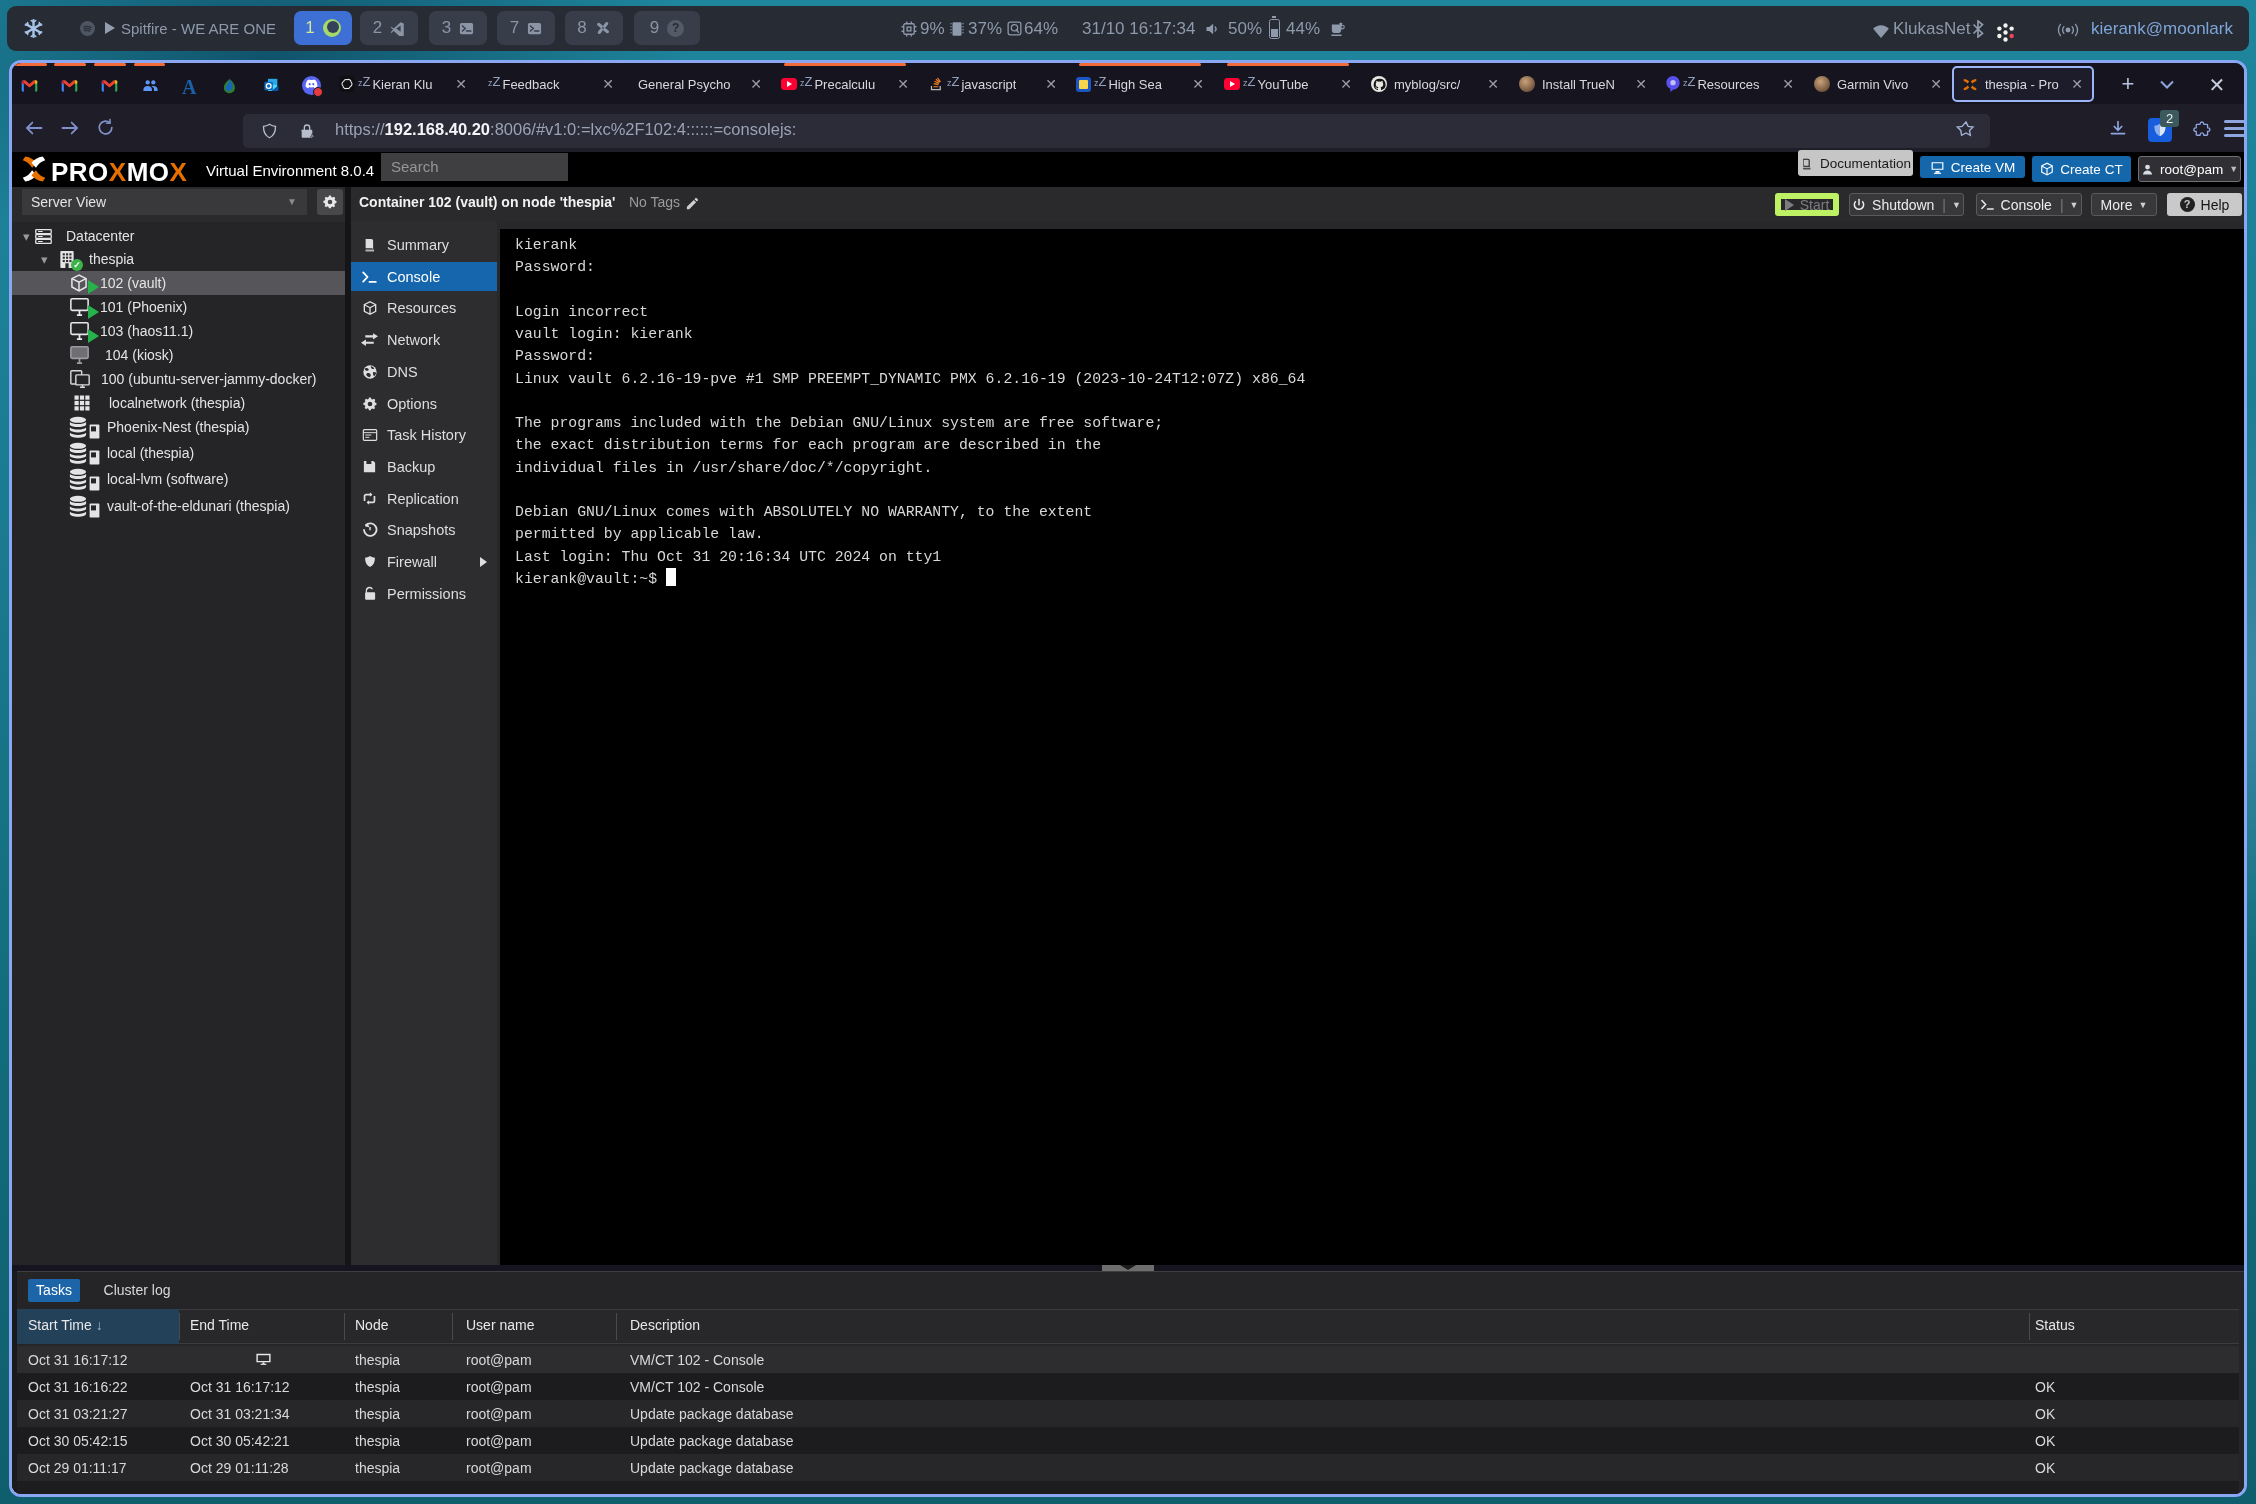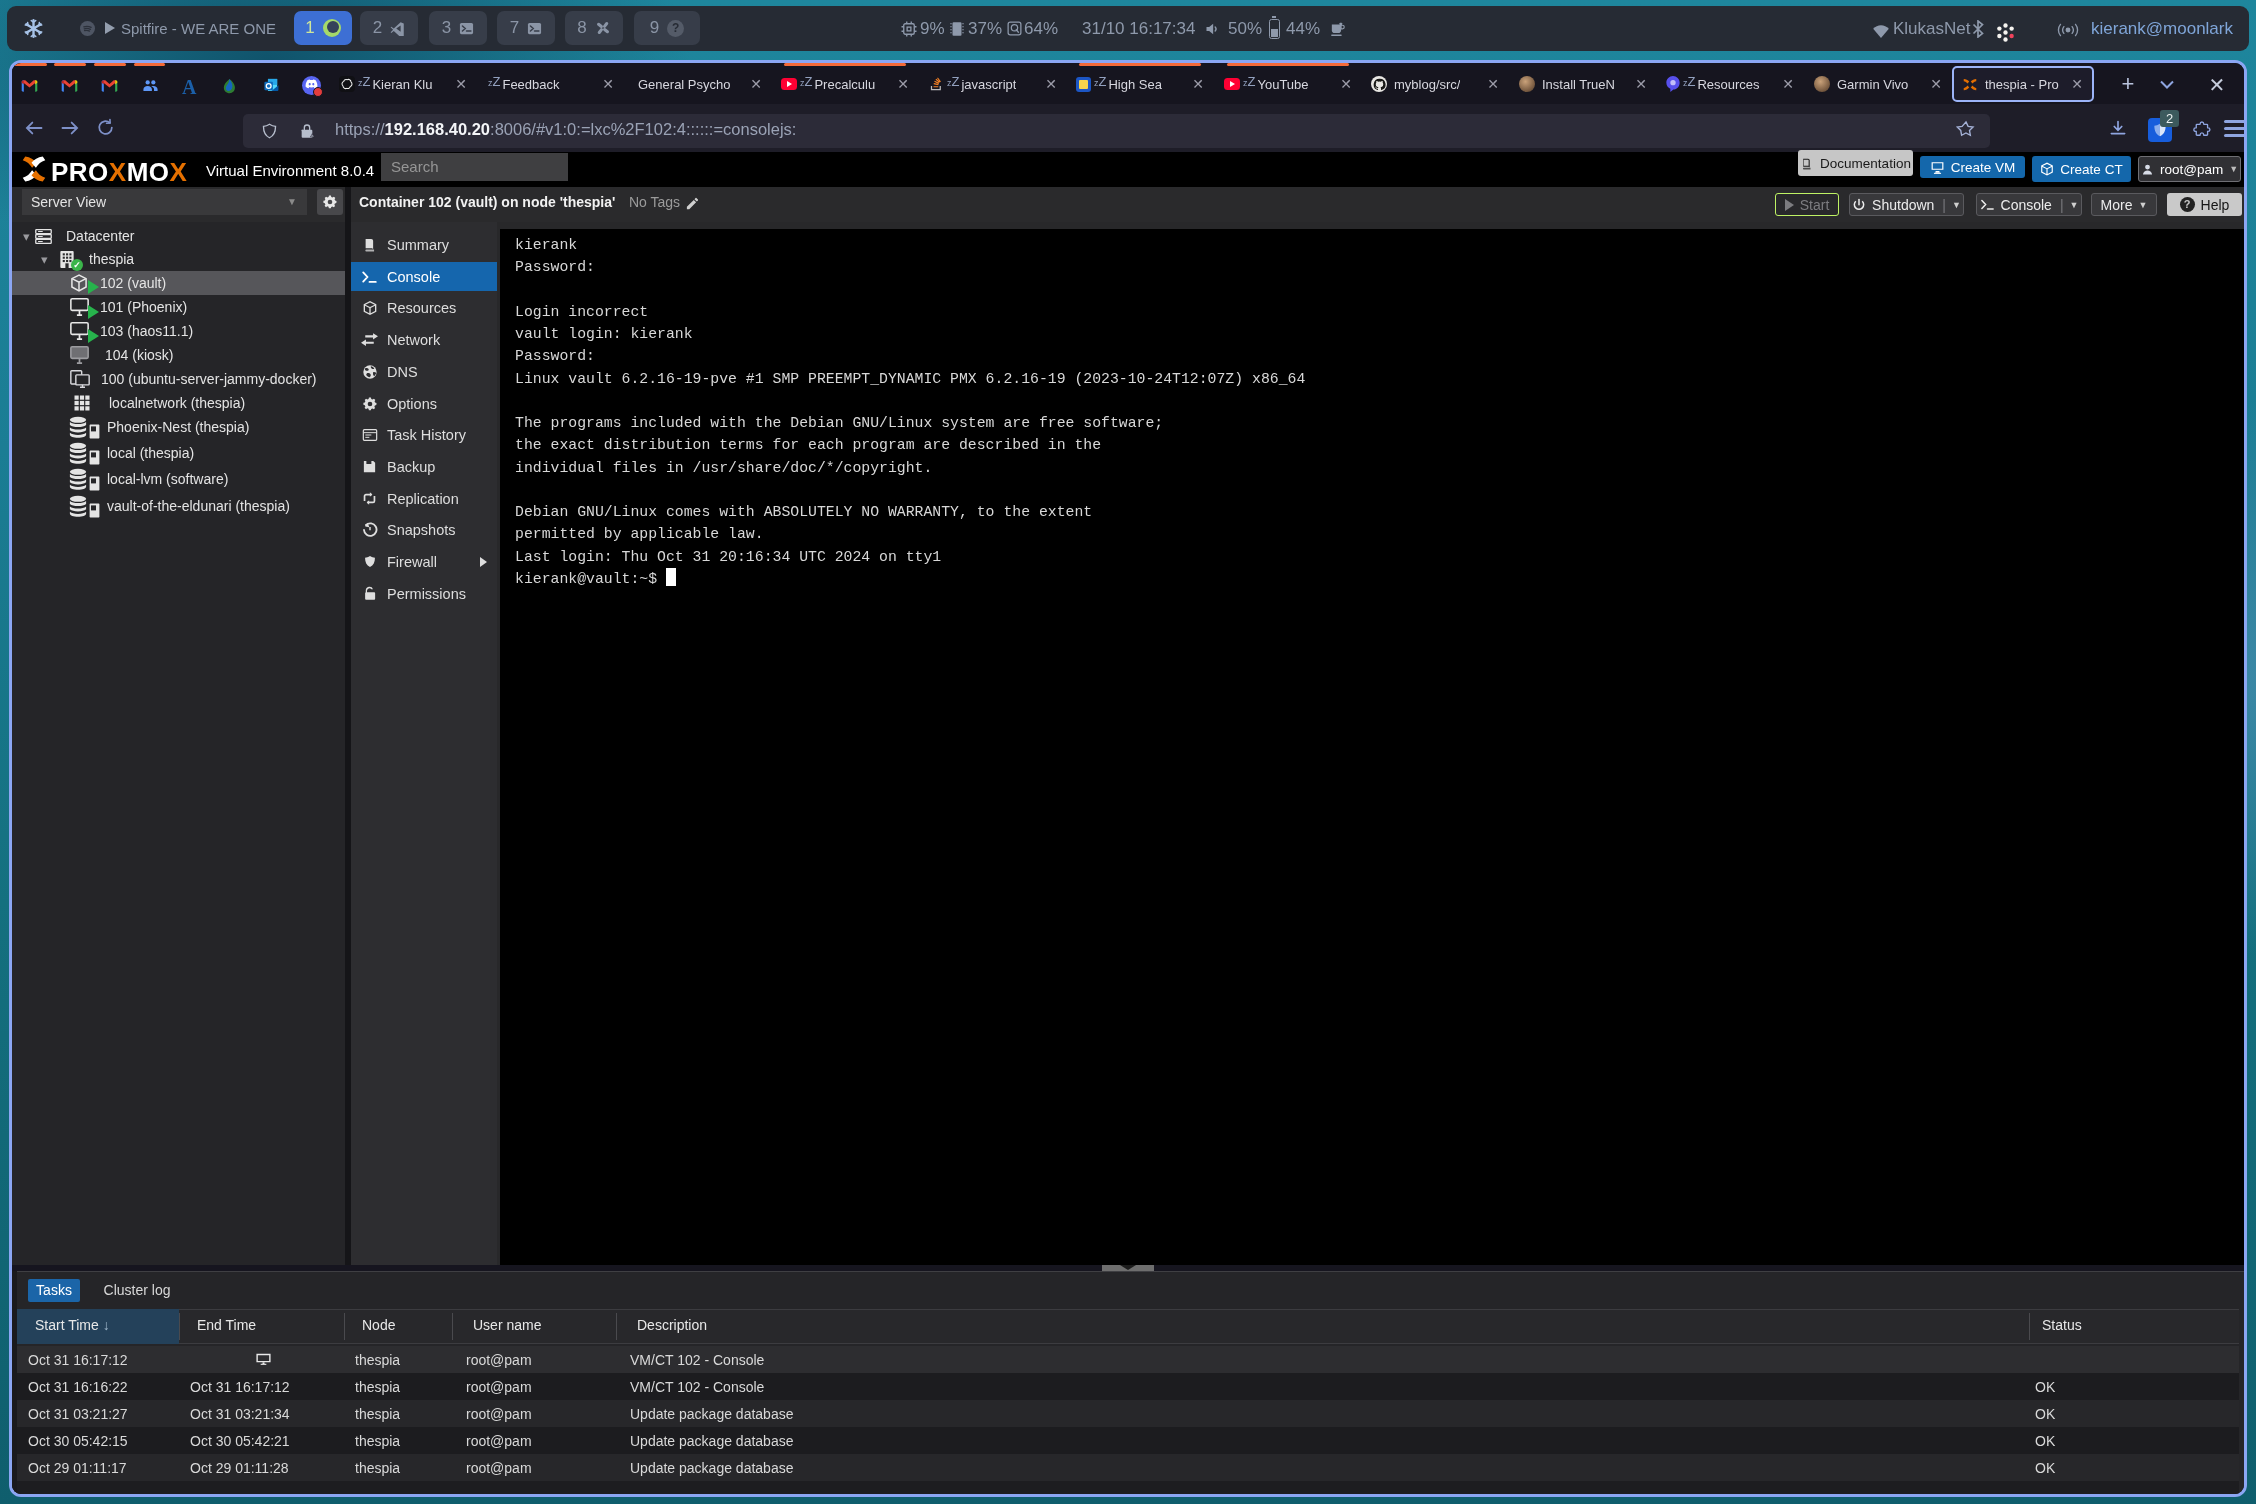--- a/index.html
+++ b/index.html
@@ -35,21 +35,21 @@
   #console { left:488px; top:166px; width:1744px; height:1036px; background:#000; color:#d8d8d8;
              font-family:"Liberation Mono", monospace; font-size:14.8px; line-height:22.26px;
              padding:5px 0 0 15px; }
   .mi { position:absolute; left:339px; width:146px; height:29px; display:flex; align-items:center;
         color:#dedede; font-size:14.5px; padding-left:10px; }
   .mico { width:17px; height:17px; margin-right:9px; flex:none; display:flex; align-items:center; justify-content:center; }
   .trow { position:absolute; height:24px; display:flex; align-items:center; color:#e4e4e4; font-size:14px; }
   .tcaret { color:#9a9a9e; font-size:13px; }
   
   #botpanel { left:0; top:1208px; width:2232px; height:223px; background:#252528; border-top:1px solid #3f3f43; }
-  .th { position:absolute; color:#e8e8e8; font-size:14px;margin-left:7px; }
+  .th { position:absolute; color:#e8e8e8; font-size:14px; }
   .td { position:absolute; color:#d9d9d9; font-size:14px; }
   .btn { position:absolute; border-radius:3px; font-size:13.5px; display:flex; align-items:center;
          justify-content:center; gap:6px; }
 </style>
 </head>
 <body>
 <div id="topbar" class="abs">
 
   <svg class="abs" style="left:17px;top:13px" width="19" height="19" viewBox="0 0 24 24">
     <g fill="none" stroke="#a7c3e8" stroke-width="3" stroke-linecap="round">
@@ -398,21 +398,21 @@
     <div class="abs" style="left:305px;top:126px;width:26px;height:26px;background:#48484b;border-radius:3px"></div>
     <svg class="abs" style="left:310px;top:131px" width="16" height="16" viewBox="0 0 24 24" fill="#e8e8e8">
         <path d="M12 8.5A3.5 3.5 0 1 0 12 15.5 3.5 3.5 0 0 0 12 8.5zm9.5 5.1-2.2 .5a7.6 7.6 0 0 1-.8 1.9l1.2 1.9-2.1 2.1-1.9-1.2a7.6 7.6 0 0 1-1.9.8L13.3 21.5h-3l-.5-2.2a7.6 7.6 0 0 1-1.9-.8l-1.9 1.2-2.1-2.1 1.2-1.9a7.6 7.6 0 0 1-.8-1.9l-2.2-.5v-3l2.2-.5a7.6 7.6 0 0 1 .8-1.9L4 6.1 6.1 4l1.9 1.2a7.6 7.6 0 0 1 1.9-.8l.5-2.2h3l.5 2.2a7.6 7.6 0 0 1 1.9.8L17.9 4 20 6.1l-1.2 1.9a7.6 7.6 0 0 1 .8 1.9l2.2.5z"></path>
       </svg>
     <div class="abs" style="left:347px;top:131px;font-size:14px;font-weight:bold;color:#f2f2f2">Container 102 (vault) on node 'thespia'</div>
     <div class="abs" style="left:617px;top:131px;font-size:14px;color:#9b9b9b">No Tags</div>
     <svg class="abs" style="left:673px;top:133px" width="15" height="15" viewBox="0 0 24 24" fill="#cfcfcf">
         <path d="M3 17.2V21h3.8L17.8 10 14 6.2zM20.7 7.1a1 1 0 0 0 0-1.4L18.3 3.3a1 1 0 0 0-1.4 0l-1.8 1.8 3.8 3.8z"></path>
       </svg>
 
-    <div class="btn" style="left:1763px;top:130px;width:64px;height:23px;background:#28282b;border:1px solid #bef264;color:#7c7c80;font-size:14px">
+    <div class="btn" style="left:1763px;top:130px;width:64px;height:23px;background:#28282b;border:6px solid #bef264;color:#7c7c80;font-size:14px">
       <span style="width:0;height:0;border-left:9px solid #7c7c80;border-top:6px solid transparent;border-bottom:6px solid transparent"></span>Start</div>
     <div class="btn" style="left:1837px;top:130px;width:115px;height:23px;background:#38383b;border:1px solid #5a5a5e;color:#ececec;font-size:14px">
       <svg width="14" height="14" viewBox="0 0 24 24" fill="none" stroke="#ececec" stroke-width="2.6">
           <path d="M12 2.5v9" stroke-linecap="round"></path>
           <path d="M6.5 5.5a8 8 0 1 0 11 0"></path>
         </svg>
       Shutdown<span style="color:#77777c;margin-left:2px">|</span><span style="font-size:9px;color:#cfcfcf">▼</span></div>
     <div class="btn" style="left:1964px;top:130px;width:106px;height:23px;background:#38383b;border:1px solid #5a5a5e;color:#ececec;font-size:14px">
       <svg width="15" height="13" viewBox="0 0 24 20" fill="none" stroke="#ececec" stroke-width="2.4" stroke-linecap="round">
           <path d="M3 3.5 9 10l-6 6.5M12 17h9"></path>

